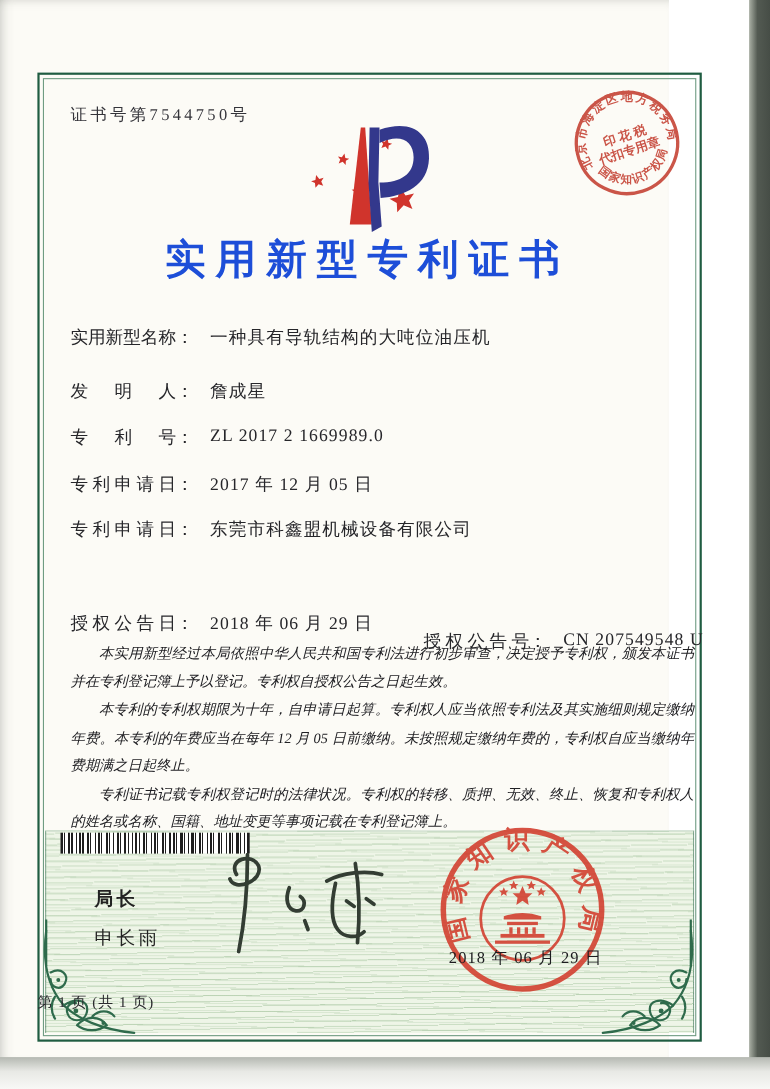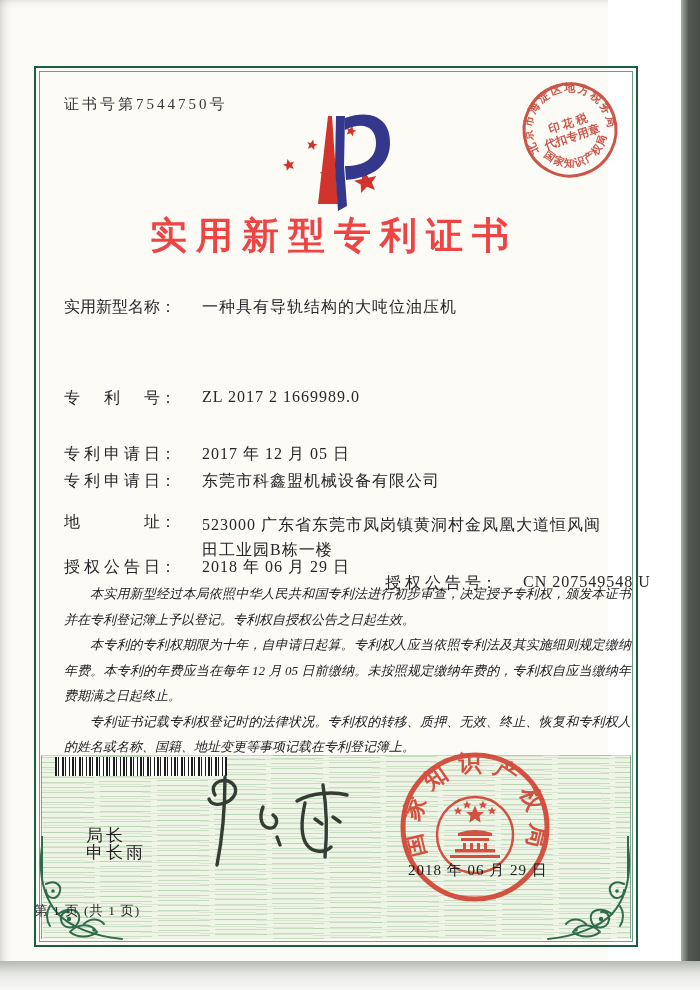--- a/index.html
+++ b/index.html
@@ -18,25 +18,25 @@
     background:linear-gradient(90deg,#aab0a5 0,#535a52 40%,#464d46 100%);}
   .scan-bottom{position:absolute;left:0;top:961px;width:700px;height:29px;
     background:linear-gradient(180deg,#b4b8b1 0,#e8e9e5 45%,#f8f8f6 100%);}
   .frame{position:absolute;left:34px;top:66px;width:600px;height:877px;
     border:2.5px solid #1f5c41;}
   .frame-inner{position:absolute;inset:3px;border:1px solid #6f9c82;}
   .cert-number{position:absolute;left:64px;top:95px;font-size:15px;letter-spacing:3px;color:#34343a;}
   .logo{position:absolute;left:272px;top:108px;}
   .tax-stamp{position:absolute;left:514px;top:74px;opacity:.88;}
   .title{position:absolute;left:0;top:211px;width:668px;text-align:center;
-    font-size:37px;font-weight:bold;letter-spacing:9px;color:#ef4444;}
+    font-size:37px;font-weight:bold;letter-spacing:9px;color:#1d4ed8;}
   .field-row{position:absolute;left:64px;width:566px;font-size:16px;white-space:nowrap;}
   .flabel{display:inline-block;width:96px;text-align:justify;text-align-last:justify;vertical-align:top;}
   .fcolon{display:inline-block;vertical-align:top;}
-  .fvalue{display:inline-block;margin-left:22px;letter-spacing:1px;vertical-align:top;}
+  .fvalue{display:inline-block;margin-left:11px;letter-spacing:1px;vertical-align:top;}
   .fvalue-wrap{white-space:normal;width:415px;line-height:25px;}
   .row-addr{white-space:normal;}
   .grant-group{position:absolute;left:321px;top:16px;white-space:nowrap;}
   .paragraphs{position:absolute;left:64px;top:581px;width:567px;}
   .paragraphs p{margin:0;padding:0;font-size:13px;line-height:25.5px;
     text-indent:2em;text-align:justify;font-style:italic;color:#202024;}
   .band{position:absolute;left:41px;top:755px;width:588px;height:183px;
     background-color:#eef5e7;
     background-image:
       repeating-linear-gradient(179deg, rgba(122,168,116,0) 0px, rgba(122,168,116,0) 1.5px, rgba(122,168,116,.32) 1.5px, rgba(122,168,116,.32) 2.4px, rgba(122,168,116,0) 2.4px, rgba(122,168,116,0) 5px),
@@ -44,21 +44,21 @@
     border-left:1px solid rgba(47,107,76,.55);
     border-right:1px solid rgba(47,107,76,.55);
     border-top:1px solid rgba(47,107,76,.2);
   }
   .barcode{position:absolute;left:55px;top:757px;width:172px;height:19px;
     background:repeating-linear-gradient(90deg,
       #1d1d1d 0 2px,#fff 2px 3px,#1d1d1d 3px 4px,#fff 4px 7px,
       #1d1d1d 7px 9px,#fff 9px 10px,#1d1d1d 10px 11px,#fff 11px 14px,
       #1d1d1d 14px 15px,#fff 15px 17px);}
   .director{position:absolute;left:86px;font-size:17px;letter-spacing:3px;color:#222;}
-  .director-title{top:824px;}
+  .director-title{top:806px;font-weight:bold;}
   .director-name{top:841px;}
   .signature{position:absolute;left:185px;top:773px;}
   .seal{position:absolute;left:395px;top:747px;}
   .seal-date{position:absolute;left:408px;top:861px;font-size:15px;letter-spacing:1px;color:#1c1c1f;}
   .footer{position:absolute;left:34px;top:902px;width:600px;
     font-size:13.5px;color:#2a2a2e;letter-spacing:1px;}
   .flourish{position:absolute;}
   .flourish-left{left:36px;top:836px;}
   .flourish-right{left:544px;top:836px;transform:scaleX(-1);}
 </style>
@@ -108,35 +108,35 @@
       <text x="56" y="67" font-size="11.5" fill="#c43f31" text-anchor="middle" font-weight="bold">代扣专用章</text>
     </g>
   </svg>
 
   <div class="title">实用新型专利证书</div>
 
   <div class="field-row" style="top:297px">
     <span class="flabel">实用新型名称</span><span class="fcolon">：</span>
     <span class="fvalue">一种具有导轨结构的大吨位油压机</span>
   </div>
+  <div class="field-row" style="top:346px">
+    <span class="flabel">发明人</span><span class="fcolon">：</span>
+    <span class="fvalue">詹成星</span>
+  </div>
   <div class="field-row" style="top:388px">
     <span class="flabel">专利号</span><span class="fcolon">：</span>
     <span class="fvalue">ZL 2017 2 1669989.0</span>
   </div>
-  <div class="field-row" style="top:444px">
+  <div class="field-row" style="top:430px">
     <span class="flabel">专利申请日</span><span class="fcolon">：</span>
     <span class="fvalue">2017 年 12 月 05 日</span>
   </div>
   <div class="field-row" style="top:471px">
     <span class="flabel">专利申请日</span><span class="fcolon">：</span>
     <span class="fvalue">东莞市科鑫盟机械设备有限公司</span>
-  </div>
-  <div class="field-row row-addr" style="top:512px">
-    <span class="flabel">地址</span><span class="fcolon">：</span>
-    <span class="fvalue fvalue-wrap">523000 广东省东莞市凤岗镇黄洞村金凤凰大道恒风闽田工业园B栋一楼</span>
   </div>
   <div class="field-row" style="top:557px">
     <span class="flabel">授权公告日</span><span class="fcolon">：</span>
     <span class="fvalue">2018 年 06 月 29 日</span>
     <span class="grant-group">
       <span class="flabel">授权公告号</span><span class="fcolon">：</span>
       <span class="fvalue">CN 207549548 U</span>
     </span>
   </div>
 

